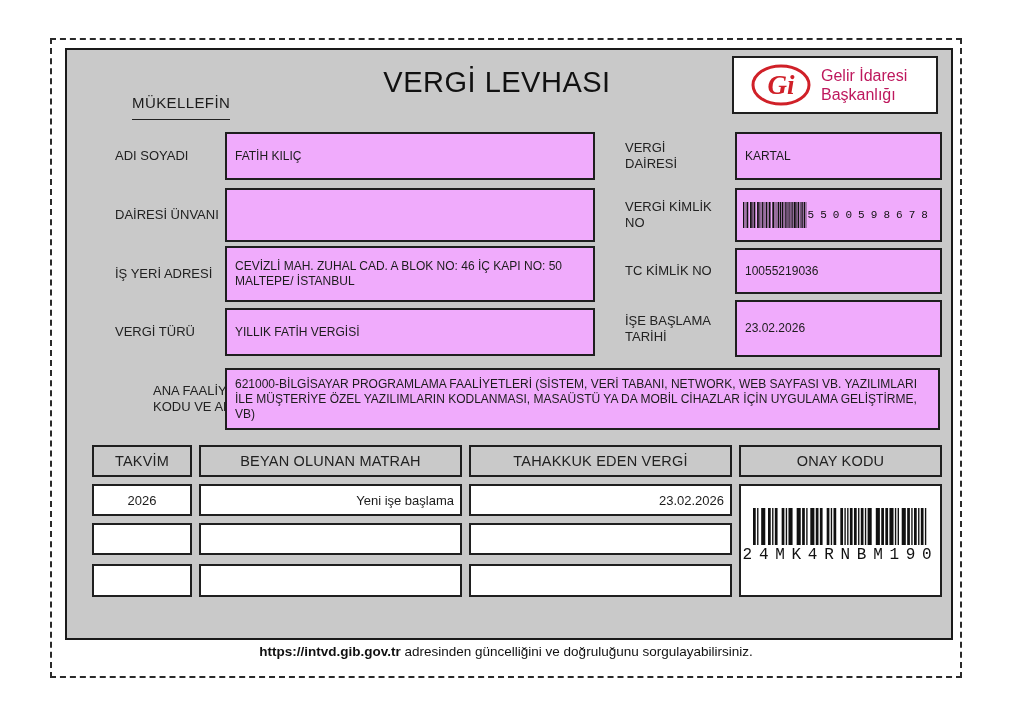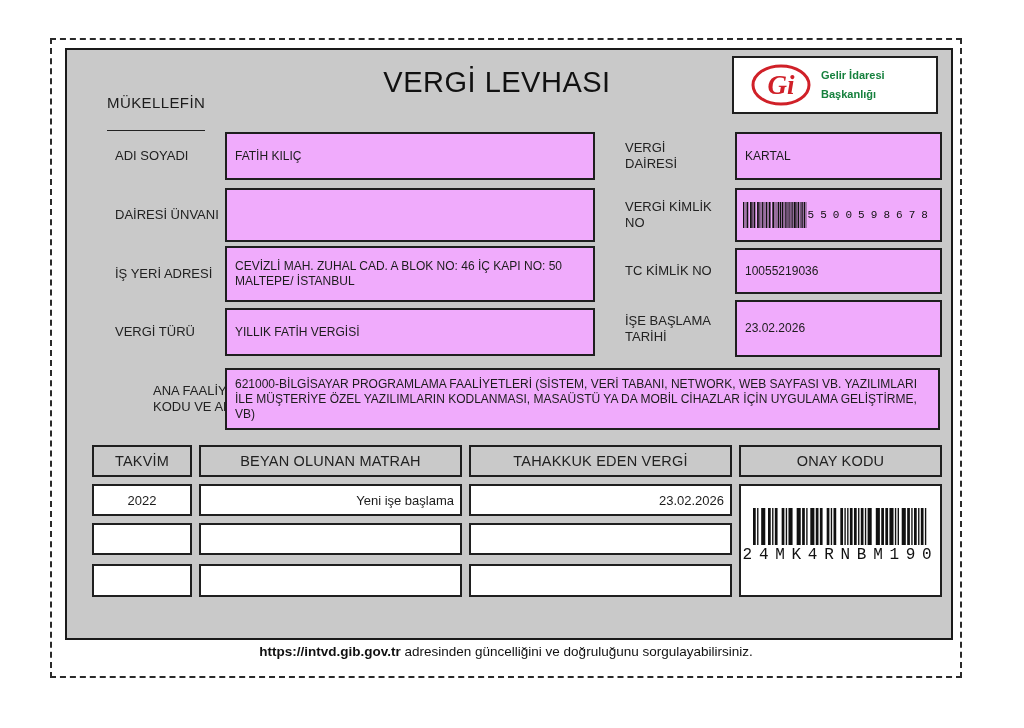--- a/index.html
+++ b/index.html
@@ -1,28 +1,28 @@
 <!DOCTYPE html>
 <html><head>
 <meta charset="utf-8">
 <style>
   html,body{margin:0;padding:0;background:#ffffff;}
   .page{position:relative;width:1024px;height:728px;background:#ffffff;
         font-family:"Liberation Sans","DejaVu Sans",sans-serif;color:#1c1c1c;overflow:hidden;}
   .frame{position:absolute;left:50px;top:38px;width:908px;height:636px;border:2px dashed #2a2a2a;background:#ffffff;}
   .panel{position:absolute;left:13px;top:8px;width:884px;height:588px;background:#c9c9c9;border:2px solid #1a1a1a;}
 
-  .mukellefin{position:absolute;left:40px;top:44px;font-size:15px;letter-spacing:.4px;
-              border-bottom:1.5px solid #222;padding-bottom:19px;display:inline-block;}
+  .mukellefin{position:absolute;left:65px;top:44px;font-size:15px;letter-spacing:.4px;
+              border-bottom:1.5px solid #222;padding-bottom:8px;display:inline-block;}
   .title{position:absolute;left:180px;top:16px;width:500px;text-align:center;
          font-size:29px;letter-spacing:.5px;color:#111;}
 
   .logo-box{position:absolute;left:665px;top:6px;width:206px;height:58px;background:#ffffff;
             border:2px solid #1f1f1f;display:flex;align-items:center;gap:9px;padding-left:16px;box-sizing:border-box;}
-  .logo-text{color:#15803d;font-weight:bold;font-size:11px;line-height:19px;}
+  .logo-text{color:#be185d;font-weight:normal;font-size:16px;line-height:19px;}
 
   .flabel{position:absolute;display:flex;align-items:center;font-size:13px;line-height:16px;color:#222;}
   .fbox{position:absolute;background:#f0abfc;border:2px solid #1f1f1f;box-sizing:border-box;
         display:flex;align-items:center;padding:3px 8px;font-size:12px;line-height:15px;color:#1c1c1c;}
   .fbox.colc{flex-direction:row;justify-content:center;align-items:center;padding:3px 6px;}
 
   .barcode{width:150px;height:26px;}
   .barcode svg rect{fill:#111;}
   .bdigits{font-family:"Liberation Mono","DejaVu Sans Mono",monospace;font-size:11px;
            letter-spacing:.55em;margin-top:1px;white-space:nowrap;color:#111;}
@@ -140,21 +140,21 @@
       <div class="flabel" style="left:558px;top:250px;width:94px;height:57px;">İŞE BAŞLAMA TARİHİ</div>
       <div class="fbox" style="left:668px;top:250px;width:207px;height:57px;">
           <span>23.02.2026</span>
         </div>
 
       <div class="th-box" style="left:25px;top:395px;width:100px;height:32px;">TAKVİM</div>
       <div class="th-box" style="left:132px;top:395px;width:263px;height:32px;">BEYAN OLUNAN MATRAH</div>
       <div class="th-box" style="left:402px;top:395px;width:263px;height:32px;">TAHAKKUK EDEN VERGİ</div>
       <div class="th-box" style="left:672px;top:395px;width:203px;height:32px;">ONAY KODU</div>
 
-      <div class="cell center" style="left:25px;top:434px;width:100px;height:32px;">2022</div>
+      <div class="cell center" style="left:25px;top:434px;width:100px;height:32px;">2026</div>
       <div class="cell right" style="left:132px;top:434px;width:263px;height:32px;">Yeni işe başlama</div>
       <div class="cell right" style="left:402px;top:434px;width:263px;height:32px;">23.02.2026</div>
 
       <div class="cell center" style="left:25px;top:473px;width:100px;height:32px;"></div>
       <div class="cell right" style="left:132px;top:473px;width:263px;height:32px;"></div>
       <div class="cell right" style="left:402px;top:473px;width:263px;height:32px;"></div>
 
       <div class="cell center" style="left:25px;top:514px;width:100px;height:33px;"></div>
       <div class="cell right" style="left:132px;top:514px;width:263px;height:33px;"></div>
       <div class="cell right" style="left:402px;top:514px;width:263px;height:33px;"></div>

